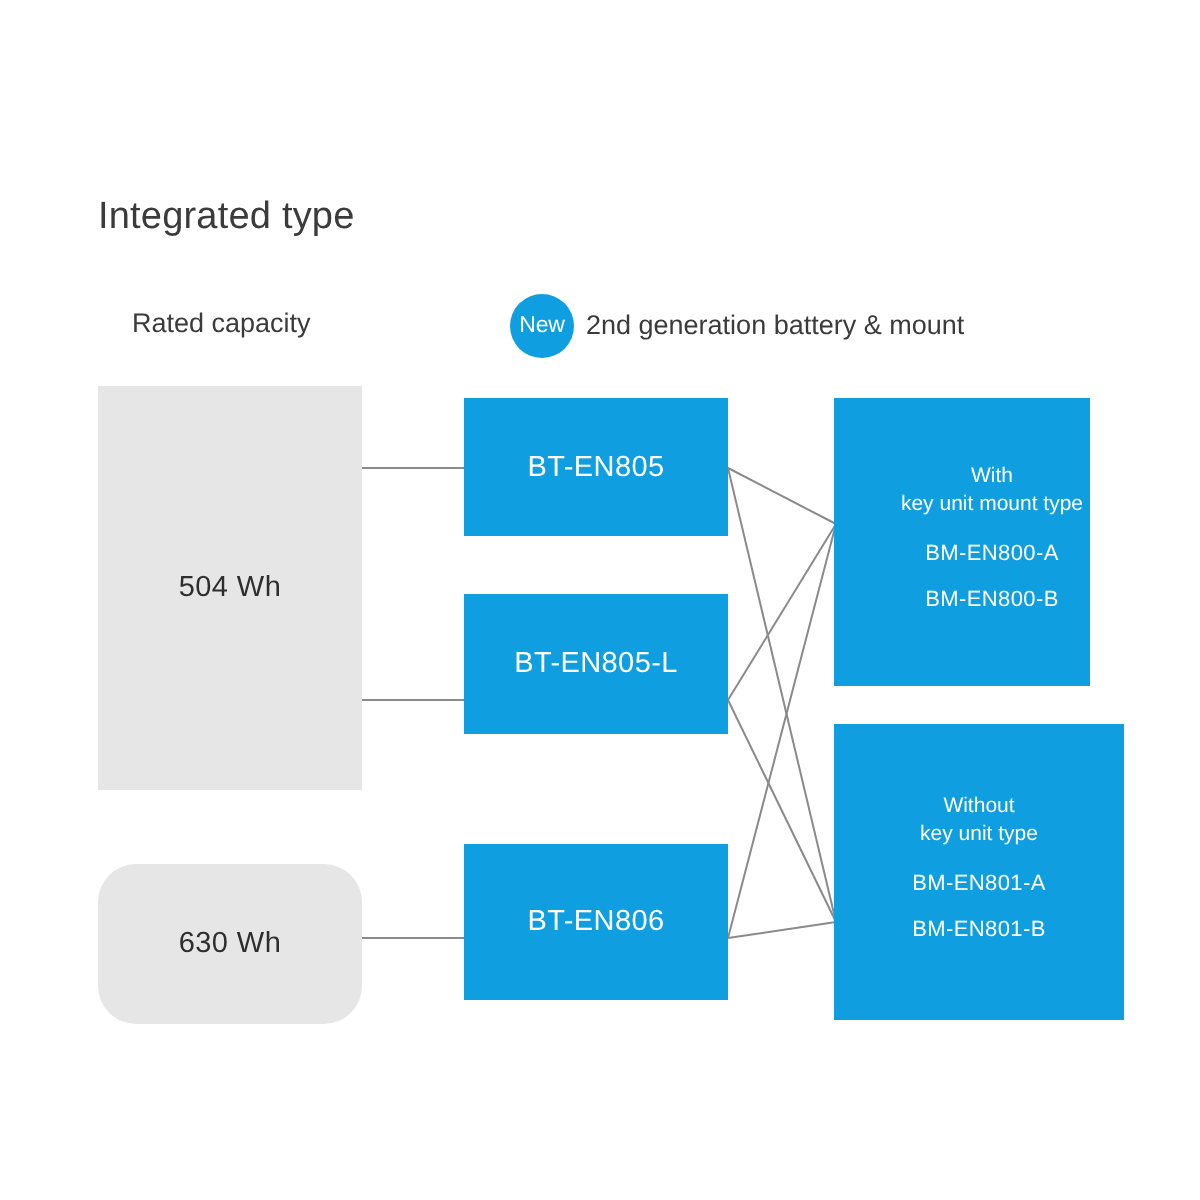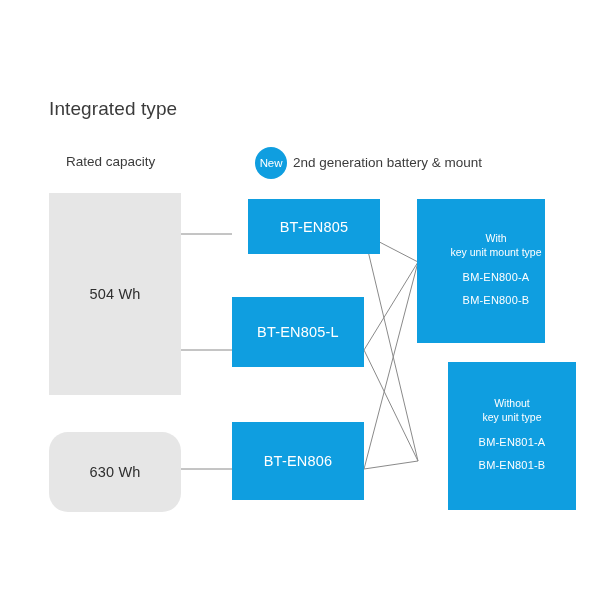--- a/index.html
+++ b/index.html
@@ -115,25 +115,25 @@
     font-size: 11px;
     line-height: 23px;
     letter-spacing: 0.2px;
     white-space: nowrap;
     text-align: right;
   }
 
   
   #box-504      { left: 49px;  top: 193px; width: 132px; height: 202px; }
   #box-630      { left: 49px;  top: 432px; width: 132px; height: 80px; border-radius: 19px;  }
-  #box-en805    { left: 248px; top: 199px; width: 132px; height: 55px; text-align: right;  }
+  #box-en805    { left: 232px; top: 199px; width: 132px; height: 69px; text-align: right;  }
   #box-en805l   { left: 232px; top: 297px; width: 132px; height: 70px;  }
   #box-en806    { left: 232px; top: 422px; width: 132px; height: 78px;  }
   #box-with     { left: 417px; top: 199px; width: 128px; height: 144px; padding-left: 30px; }
-  #box-without  { left: 417px; top: 362px; width: 128px; height: 148px; margin-left: 31px; }
+  #box-without  { left: 417px; top: 362px; width: 145px; height: 148px; }
 </style>
 </head>
 <body>
 
 <div id="stage">
 
   <div class="page-title">Integrated type</div>
 
   <div class="col-label">Rated capacity</div>
 

